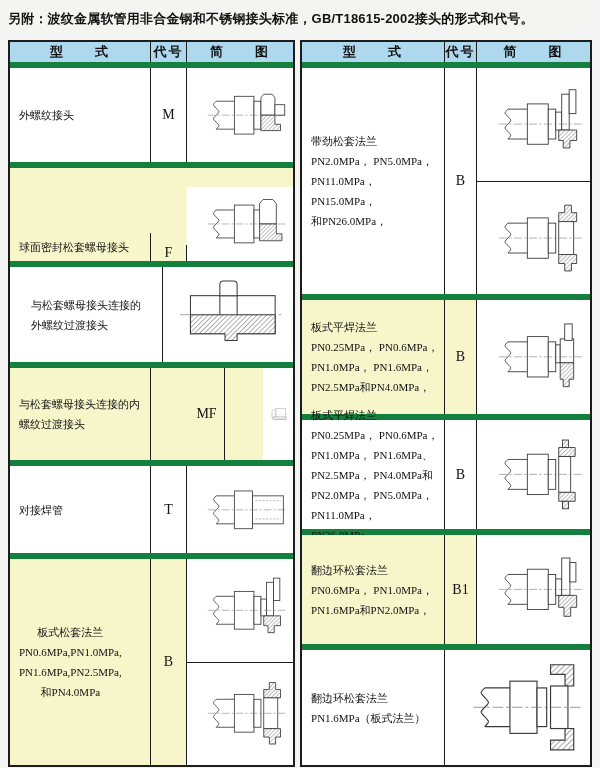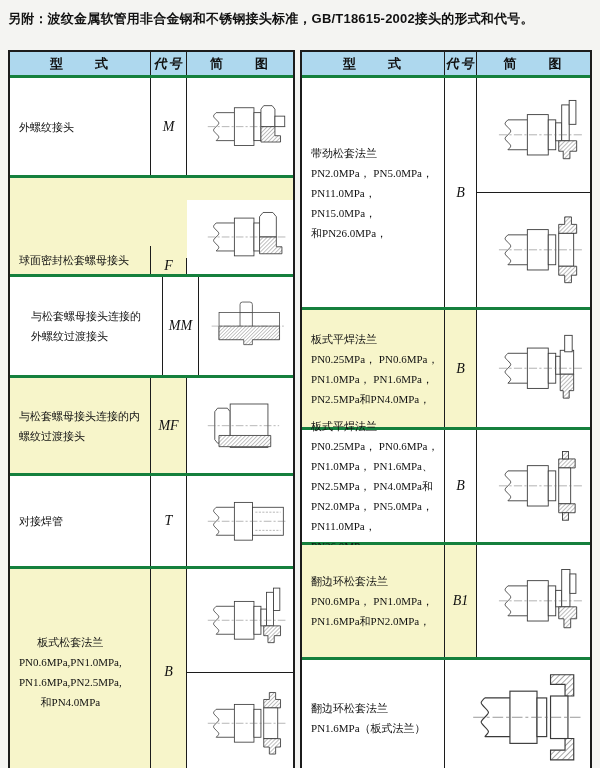--- a/index.html
+++ b/index.html
@@ -7,41 +7,41 @@
     width:600px;height:768px;
     background:#f4f4f2;
     font-family:"Liberation Sans","DejaVu Sans",sans-serif;
     color:#111;
     position:relative;
     overflow:hidden;
   }
   .intro{
     font-size:13px;
     font-weight:700;
-    padding:10px 8px 22px 8px;
+    padding:10px 8px 12px 8px;
     letter-spacing:.2px;
   }
   .tables{
     display:flex;
     gap:5px;
     margin:0 8px;
     height:727px;
   }
   .tbl{
     border:2px solid #1c1c1c;
     background:#fff;
     display:flex;
     flex-direction:column;
     box-sizing:border-box;
   }
   .tbl-left{width:289px;}
   .tbl-right{width:294px;}
   .tr{
     display:flex;
-    border-bottom:3px solid #15803d;
+    border-bottom:6px solid #15803d;
     box-sizing:border-box;
     min-height:0;
   }
   .tr:last-child{border-bottom:none;}
   .td{
     box-sizing:border-box;
     border-right:1px solid #1c1c1c;
     min-width:0;min-height:0;
     display:flex;align-items:center;
   }
@@ -60,29 +60,28 @@
     line-height:20px;
     white-space:pre-line;
     font-family:Liberation Serif, serif;
   }
   .tbl-left .td-type{width:141px;}
   .tbl-right .td-type{width:143px;}
   .td-code{
     justify-content:center;
     font-size:14px;
     font-family:"Liberation Serif","DejaVu Serif",serif;
-    font-style:italic;
   }
   .tbl-left .td-code{width:36px;}
   .tbl-right .td-code{width:32px;}
   .td-diag{flex:1;justify-content:center;padding:2px;}
   .hl{background:#f7f5ca;}
   .hl .td-diag{background:#fff;}
   .r-l1{height:100px;} .r-l2{height:99px;align-items:flex-end;} .r-l3{height:101px;padding-left:12px;}
-  .r-l4{height:98px;}  .r-l5{height:93px;} .r-l6{flex:1;text-align:center;}
+  .r-l4{height:98px;gap:38px;}  .r-l5{height:93px;} .r-l6{flex:1;text-align:center;}
   .r-r1{height:232px;} .r-r2{height:120px;} .r-r3{height:115px;}
   .r-r4{height:115px;} .r-r5{flex:1;}
   .diag-split{
     flex-direction:column;align-items:stretch;padding:0;
   }
   .diag-split .sub{
     flex:1;display:flex;align-items:center;justify-content:center;
     padding:2px;min-height:0;
   }
   .diag-split .sub + .sub{border-top:1px solid #1c1c1c;}
@@ -238,21 +237,20 @@
       <div class="td td-diag">
           <svg viewBox="0 0 140 100">
             <use href="#diag-f"></use>
           </svg>
         </div>
     </div>
 
     <div class="tr r-l3">
       <div class="td td-type">与松套螺母接头连接的
 外螺纹过渡接头</div>
-      <div class="td td-code">MM</div>
       <div class="td td-diag">
           <svg viewBox="0 0 140 100">
             <use href="#diag-mm"></use>
           </svg>
         </div>
     </div>
 
     <div class="tr r-l4 hl">
       <div class="td td-type">与松套螺母接头连接的内
 螺纹过渡接头</div>

